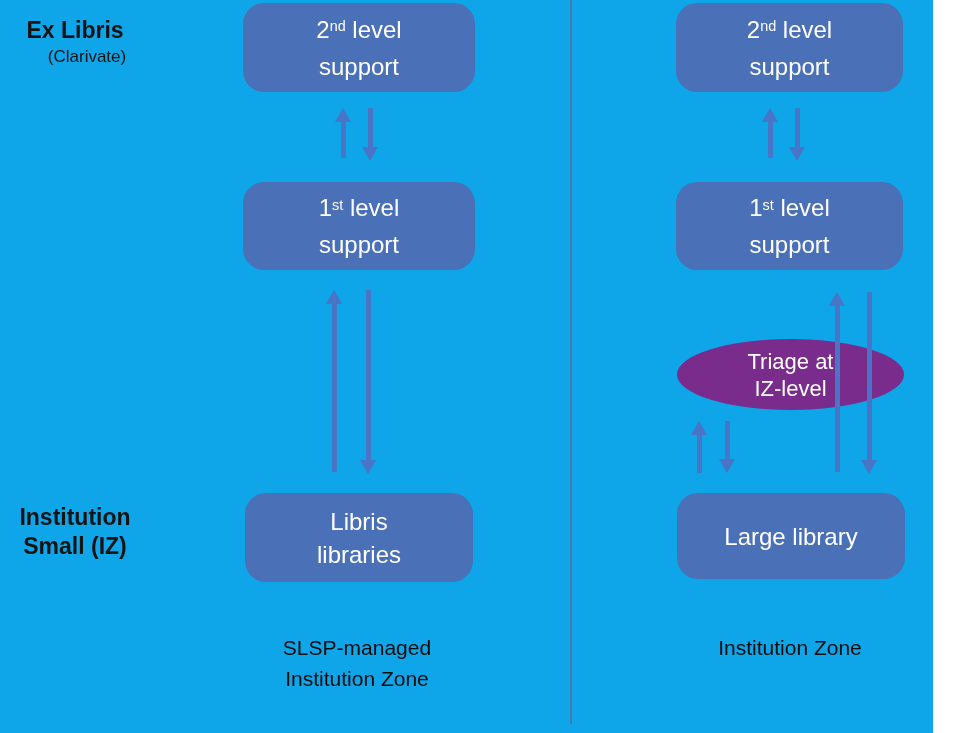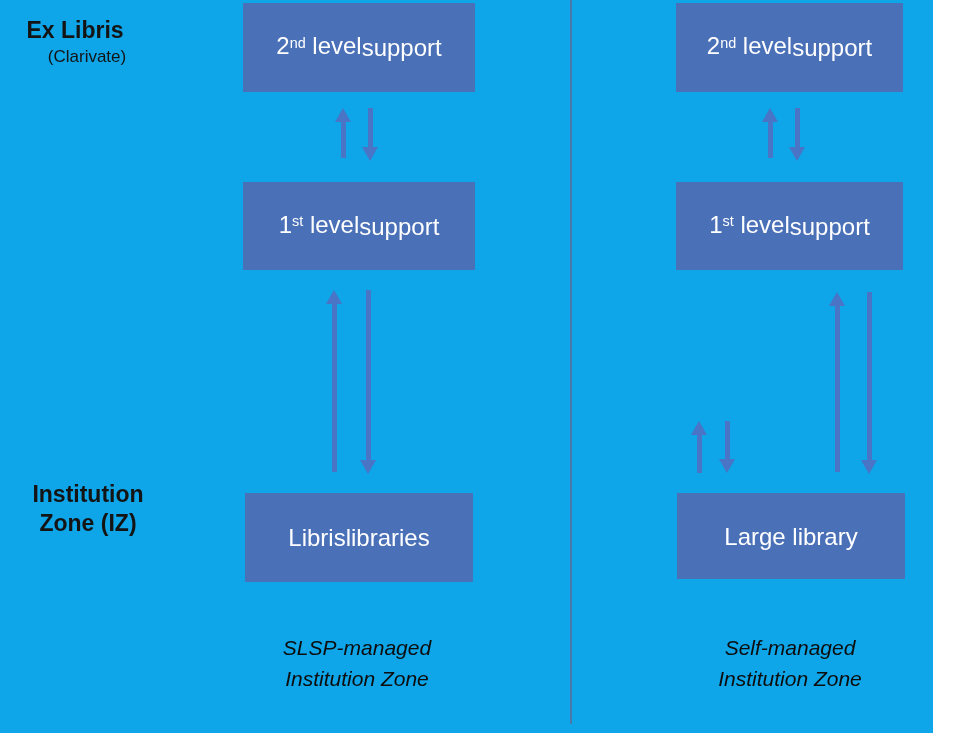--- a/index.html
+++ b/index.html
@@ -40,26 +40,27 @@
     left:570px;top:0;
     width:2px;height:724px;
     background:var(--divider-blue);
   }
   
   .box{
     position:absolute;
     background:var(--box-blue);
     color:var(--box-text);
     display:flex;
-    flex-direction:row;
+    flex-direction:column;
     align-items:center;
     justify-content:center;
     font-size:24px;
     line-height:33px;
     text-align:center;
+    border-radius:21px;
   }
   .box .sup{
     font-size:0.6em;
     position:relative;
     top:-0.45em;
   }
   
   .arrow{
     position:absolute;
     width:16px;
@@ -96,38 +97,37 @@
     font-size:22px;
     line-height:27px;
     z-index:1;
     text-align:center;
   }
   
   .caption{
     position:absolute;
     width:260px;
     text-align:center;
-    font-style:italic;
     font-size:21px;
     line-height:31px;
     color:#0d0d0d;
   }
 </style>
 </head>
 <body>
 
 <div class="canvas">
 
   <div class="row-label" style="top:16px;">
     <div>Ex Libris</div>
     <div class="sub">(Clarivate)</div>
   </div>
-  <div class="row-label" style="top:480px;padding-left:13px;">
+  <div class="row-label" style="top:503px;">
     <div>Institution</div>
-    <div>Zone (IZ)</div>
+    <div>Small (IZ)</div>
   </div>
 
   <div class="divider"></div>
 
   <div class="box" style="left:243px;top:3px;width:232px;height:89px;">
     <div><span>2</span><span class="sup">nd</span><span> level</span></div>
     <div>support</div>
   </div>
 
   <div class="arrow" style="left:335px;top:108px;height:50px;">
@@ -175,20 +175,24 @@
   <div class="arrow" style="left:789px;top:108px;height:53px;">
       <div class="shaft"></div>
       <div class="head-down"></div>
     </div>
 
   <div class="box" style="left:676px;top:182px;width:227px;height:88px;">
     <div><span>1</span><span class="sup">st</span><span> level</span></div>
     <div>support</div>
   </div>
 
+  <div class="ellipse">
+    <div>Triage at</div>
+    <div>IZ-level</div>
+  </div>
 
   <div class="arrow" style="left:829px;top:292px;height:180px;">
       <div class="head-up"></div>
       <div class="shaft"></div>
     </div>
   <div class="arrow" style="left:861px;top:292px;height:182px;">
       <div class="shaft"></div>
       <div class="head-down"></div>
     </div>
 
@@ -199,17 +203,16 @@
   <div class="arrow" style="left:719px;top:421px;height:52px;">
       <div class="shaft"></div>
       <div class="head-down"></div>
     </div>
 
   <div class="box" style="left:677px;top:493px;width:228px;height:86px;">
     <div>Large library</div>
   </div>
 
   <div class="caption" style="left:660px;top:632px;">
-    <div>Self-managed</div>
     <div>Institution Zone</div>
   </div>
 
 </div>
 
 </body></html>

